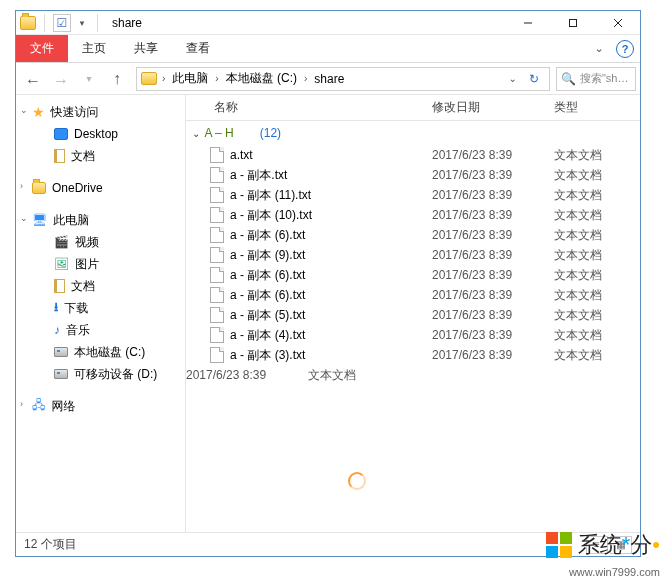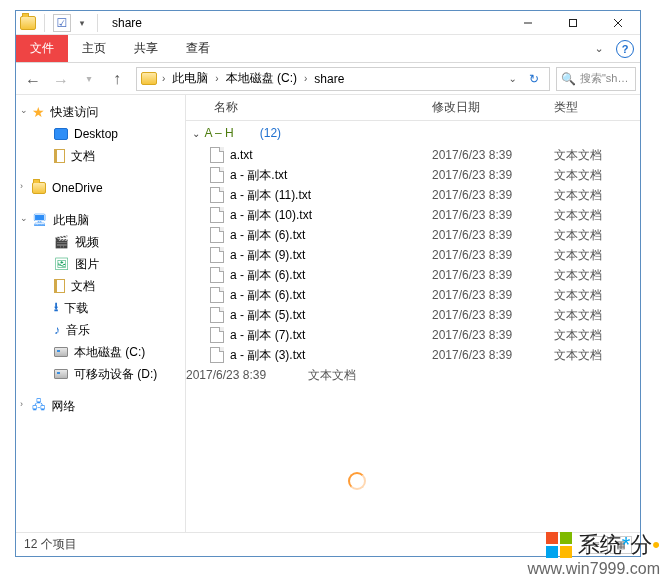--- a/index.html
+++ b/index.html
@@ -85,21 +85,21 @@
   .statusbar .vbtn { width:22px; height:18px; border:1px solid #ccc; display:flex; align-items:center; justify-content:center; font-size:10px; color:#666; }
 
   .watermark { position:absolute; right:12px; bottom:22px; display:flex; align-items:center; gap:6px; font-size:22px; color:#222; font-family: "Microsoft YaHei"; }
   .win-logo { width:26px; height:26px; display:grid; grid-template-columns:1fr 1fr; grid-template-rows:1fr 1fr; gap:2px; }
   .win-logo div:nth-child(1){background:#f25022;}
   .win-logo div:nth-child(2){background:#7fba00;}
   .win-logo div:nth-child(3){background:#00a4ef;}
   .win-logo div:nth-child(4){background:#ffb900;}
   .wm-dot-b { color:#00a4ef; }
   .wm-dot-y { color:#ffb900; }
-  .site { position:absolute; right:12px; bottom:4px; font-size:16px; color:#666; }
+  .site { position:absolute; right:12px; bottom:4px; font-size:11px; color:#666; }
 </style>
 </head>
 <body>
 
 <div class="window">
 
   <div class="titlebar">
     <div class="qat">
       <div class="folder-ico"></div>
       <div class="sep"></div>
@@ -324,21 +324,21 @@
               <div class="fname">
                 <span class="file-ico"></span>
                 <span>a - 副本 (5).txt</span>
               </div>
               <div class="fdate">2017/6/23 8:39</div>
               <div class="ftype">文本文档</div>
             </div>
             <div class="file-row">
               <div class="fname">
                 <span class="file-ico"></span>
-                <span>a - 副本 (7).txt</span>
+                <span>a - 副本 (4).txt</span>
               </div>
               <div class="fdate">2017/6/23 8:39</div>
               <div class="ftype">文本文档</div>
             </div>
             <div class="file-row">
               <div class="fname">
                 <span class="file-ico"></span>
                 <span>a - 副本 (3).txt</span>
               </div>
               <div class="fdate">2017/6/23 8:39</div>

